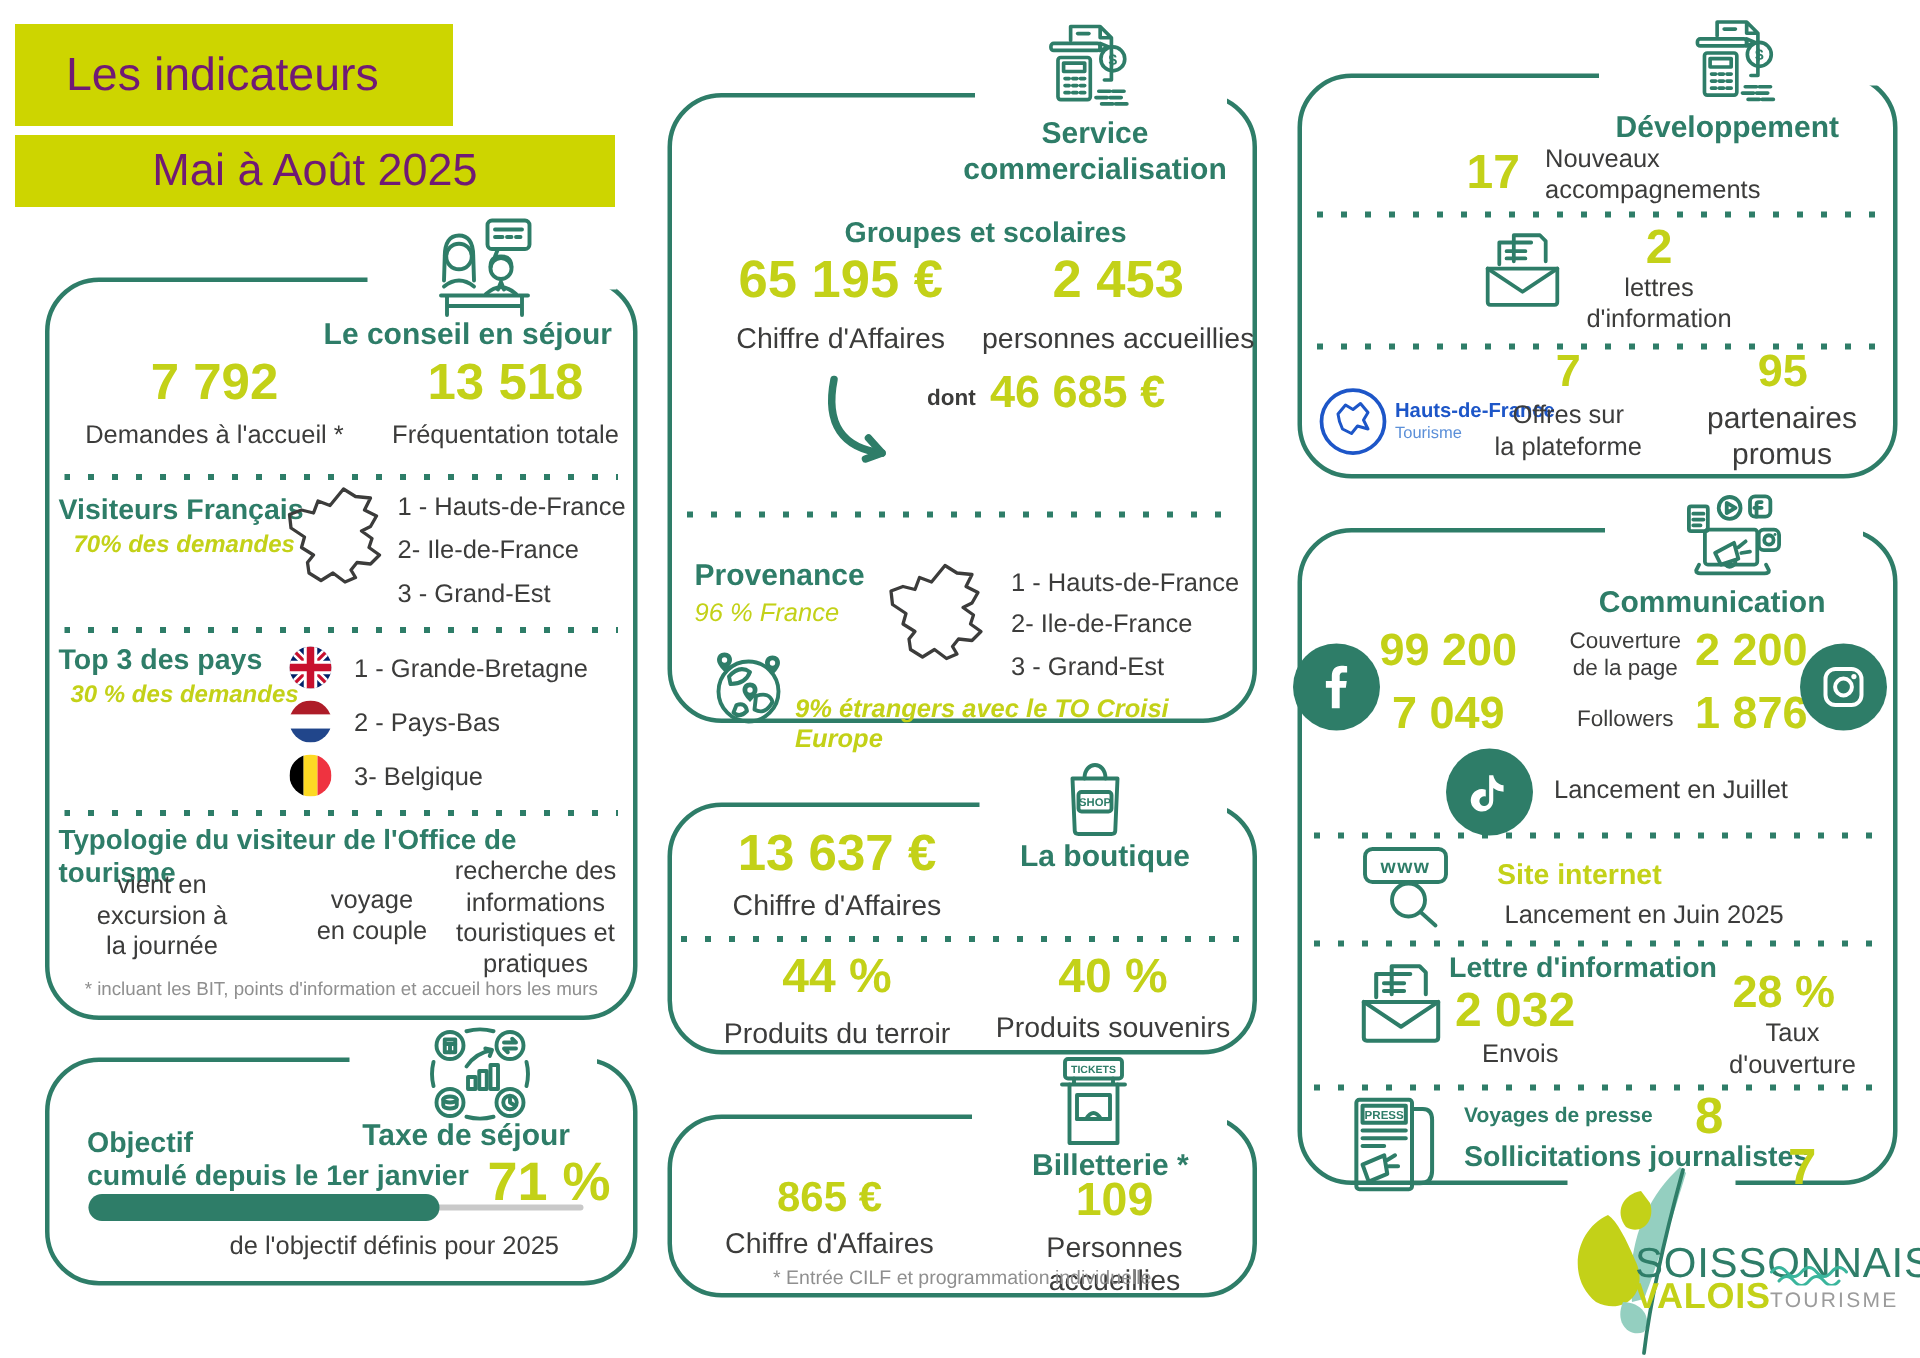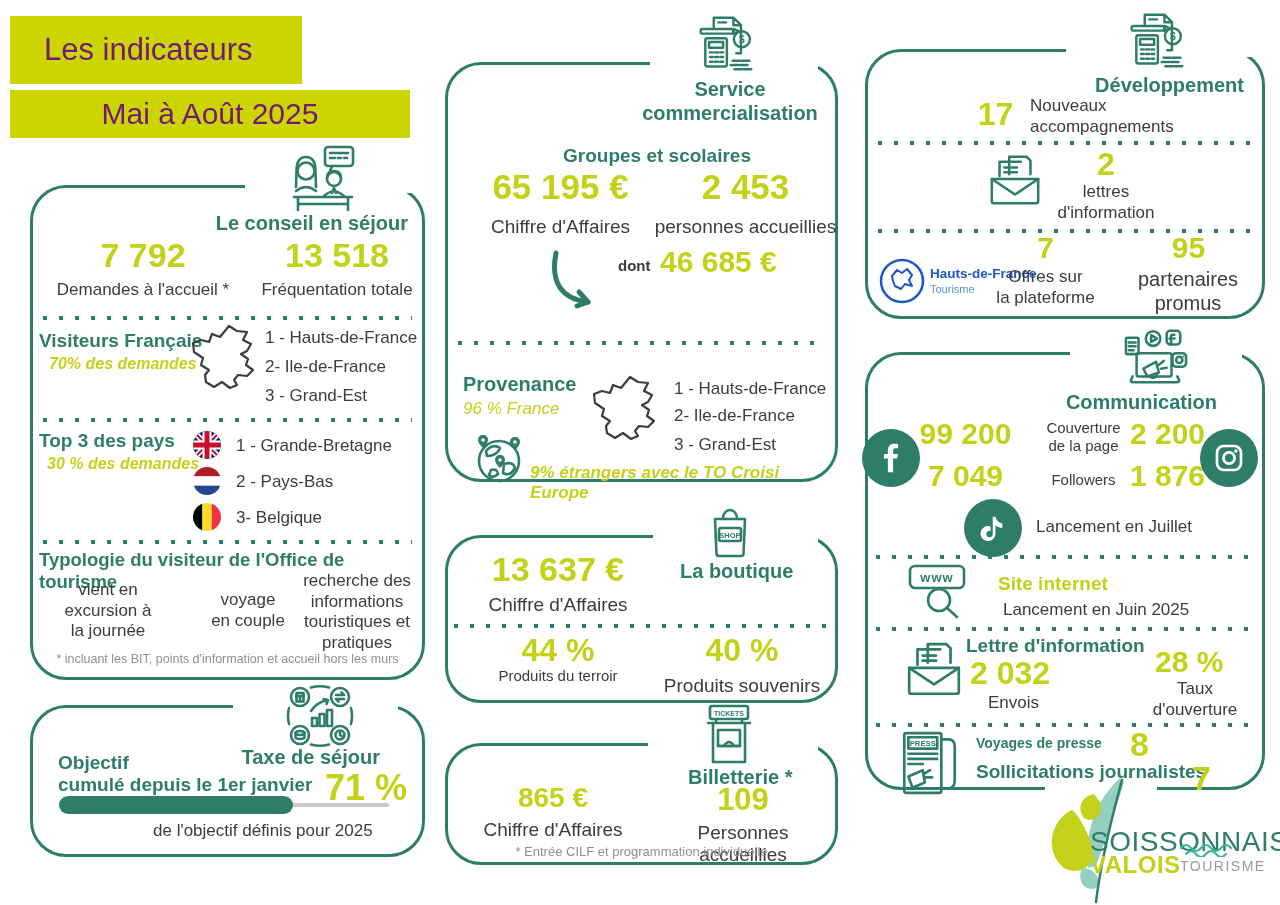--- a/index.html
+++ b/index.html
@@ -252,21 +252,21 @@
       </g>
     </svg>
     <div class="gtitle" style="position:absolute;left:232px;top:22px;font-size:20px">La boutique</div>
     <div class="abs ctr" style="left:20px;top:14px;width:180px">
       <div class="num" style="font-size:34px">13 637 €</div>
       <div class="dark" style="font-size:19px;margin-top:8px">Chiffre d'Affaires</div>
     </div>
     <div class="dots" style="left:6px;right:6px;top:86px"></div>
     <div class="abs ctr" style="left:25px;top:96px;width:170px">
       <div class="num" style="font-size:32px">44 %</div>
-      <div class="dark" style="font-size:15px;margin-top:1px">Produits du terroir</div>
+      <div class="dark" style="font-size:19px;margin-top:13px">Produits du terroir</div>
     </div>
     <div class="abs ctr" style="left:208px;top:96px;width:172px">
       <div class="num" style="font-size:32px">40 %</div>
       <div class="dark" style="font-size:19px;margin-top:9px">Produits souvenirs</div>
     </div>
   </div>
 
   <div class="panel" style="left:445px;top:743px;width:393px;height:122px">
     <div class="cover" style="left:200px;top:-5px;width:170px;height:10px"></div>
     <svg class="abs" style="left:255px;top:-42px" width="52" height="64" viewBox="0 0 52 64">
@@ -300,21 +300,21 @@
         <rect x="6" y="16" width="35" height="5" rx="2"></rect>
         <path d="M41,16 L47,18.5 L41,21 Z"></path>
         <rect x="11" y="26" width="23" height="30" rx="2"></rect>
         <rect x="15" y="30" width="15" height="6"></rect>
         <path d="M16,41 H19 M21.5,41 H24.5 M27,41 H30 M16,46 H19 M21.5,46 H24.5 M27,46 H30 M16,51 H19 M21.5,51 H24.5 M27,51 H30"></path>
         <circle cx="50" cy="27" r="8.5"></circle>
         <text x="50" y="31" font-size="11" font-weight="bold" fill="#2e7d68" stroke="none" text-anchor="middle">$</text>
         <path d="M40,50 h8 M50,50 h8 M38,54.5 h8 M48,54.5 h8 M42,59 h8 M52,59 h8"></path>
       </g>
     </svg>
-    <div class="gtitle" style="position:absolute;right:18px;top:22px;font-size:20px">Développement</div>
+    <div class="gtitle" style="position:absolute;right:36px;top:22px;font-size:20px">Développement</div>
 
     <div class="num abs ctr" style="left:105px;top:46px;width:45px;font-size:32px">17</div>
     <div class="dark abs lh" style="left:162px;top:44px;width:175px;font-size:17px">
       <div>Nouveaux</div>
       <div>accompagnements</div>
     </div>
 
     <div class="dots" style="left:10px;right:10px;top:89px"></div>
 
     <svg class="abs" style="left:118px;top:100px" width="58" height="58" viewBox="0 0 60 58">

